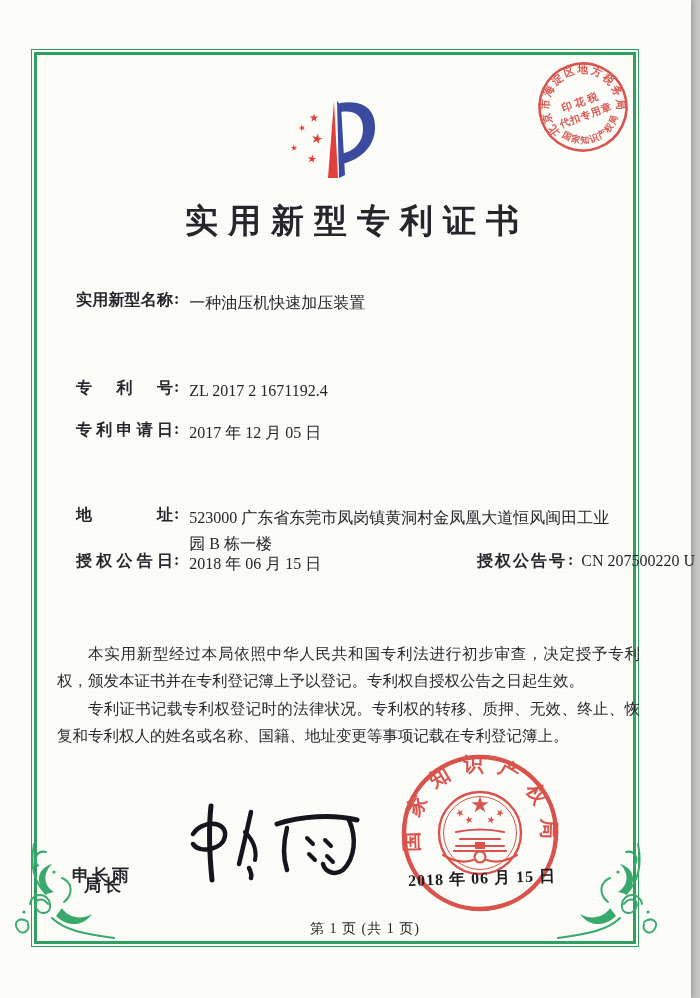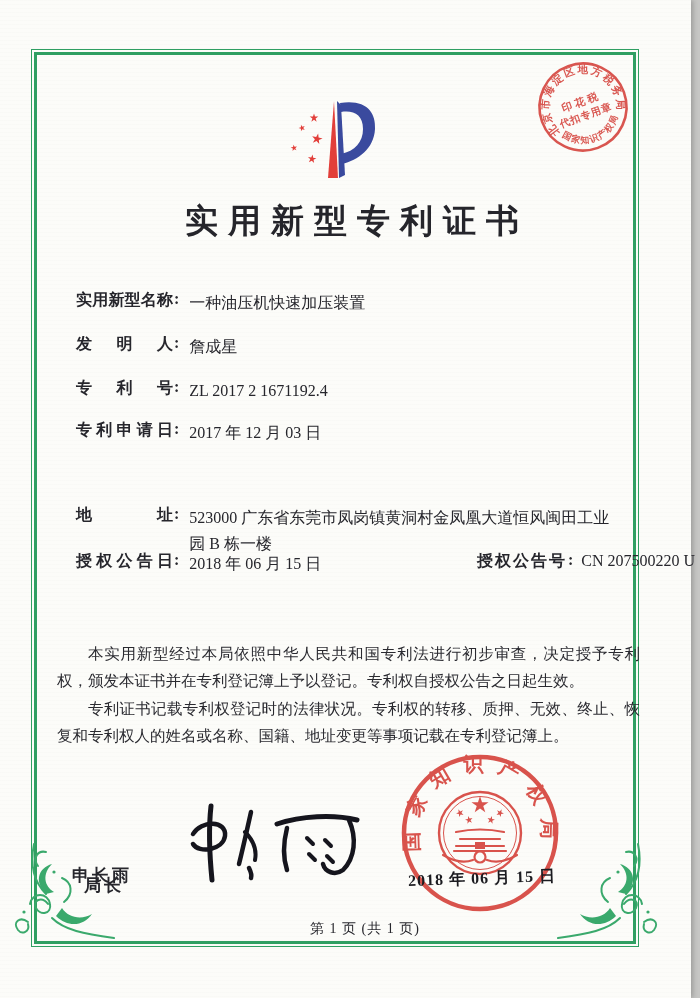--- a/index.html
+++ b/index.html
@@ -135,28 +135,25 @@
       <polygon points="51,5 53,82 59,79 55,9"></polygon>
       <path d="M54,7 C80,3 90,16 89,33 C88,53 72,64 56,68 L55,58 C69,55 77,46 77,33 C77,18 67,14 55,16 Z"></path>
     </g>
   </svg>
 
   <div class="title">实用新型专利证书</div>
 
   <div class="field-row" style="top:290px">
     <span class="lbl">实用新型名称</span><span class="colon">:</span><span class="val">一种油压机快速加压装置</span>
   </div>
-  <div class="field-row" style="top:334px">
-    <span class="lbl">发明人</span><span class="colon">:</span><span class="val">詹成星</span>
-  </div>
   <div class="field-row" style="top:378px">
     <span class="lbl">专利号</span><span class="colon">:</span><span class="val">ZL 2017 2 1671192.4</span>
   </div>
   <div class="field-row" style="top:420px">
-    <span class="lbl">专利申请日</span><span class="colon">:</span><span class="val">2017 年 12 月 03 日</span>
+    <span class="lbl">专利申请日</span><span class="colon">:</span><span class="val">2017 年 12 月 05 日</span>
   </div>
   <div class="field-row" style="top:505px">
     <span class="lbl">地址</span><span class="colon">:</span><span class="val" style="width:420px">523000 广东省东莞市凤岗镇黄洞村金凤凰大道恒风闽田工业园 B 栋一楼</span>
   </div>
   <div class="field-row" style="top:551px">
     <span class="lbl">授权公告日</span><span class="colon">:</span><span class="val">2018 年 06 月 15 日</span>
     <span class="field-pair-right">
       <span class="lbl2">授权公告号</span><span class="colon">:</span><span>CN 207500220 U</span>
     </span>
   </div>

